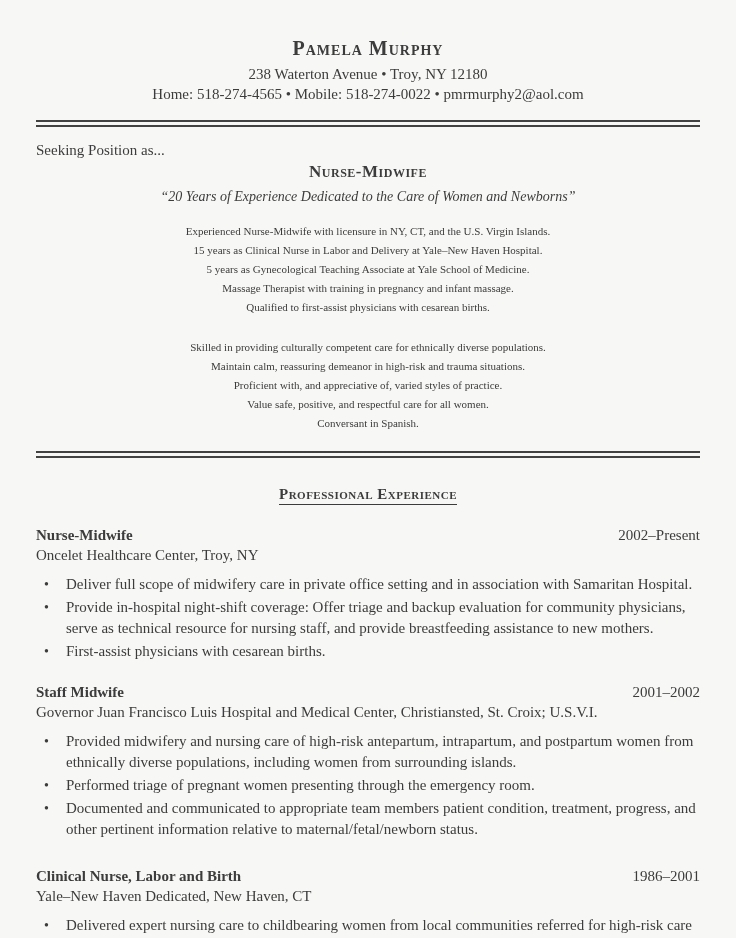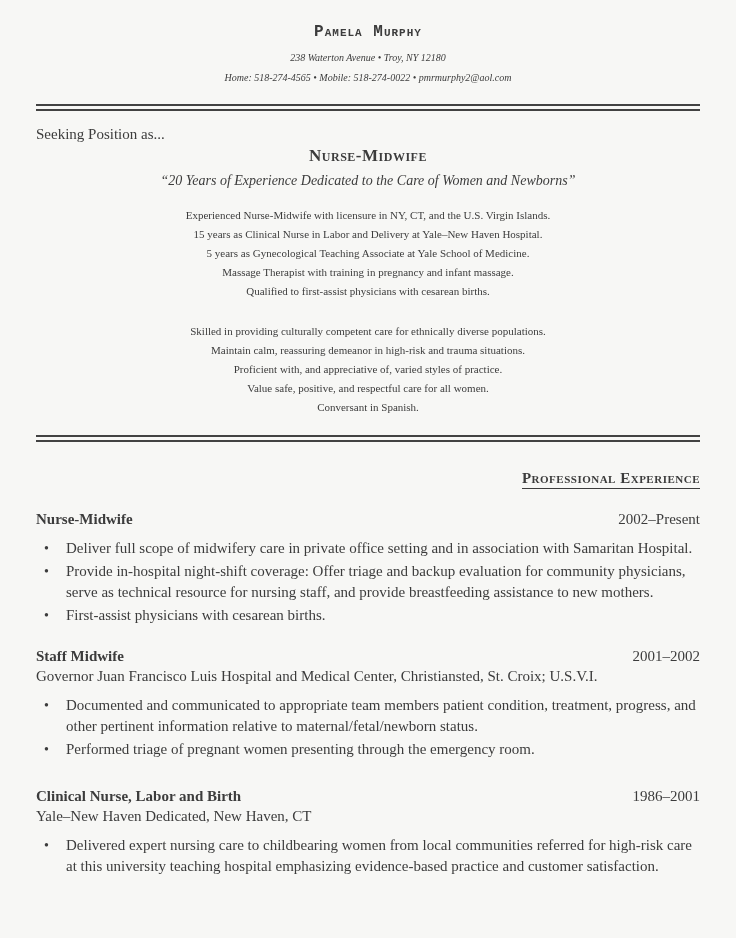--- a/index.html
+++ b/index.html
@@ -20,30 +20,28 @@
     width: 736px;
     height: 938px;
     padding: 12px 36px 20px 36px;
   }
   .center { text-align: center; }
 
   
   .name {
     font-variant: small-caps;
     font-weight: bold;
-    font-size: 16px;
+    font-size: 20px;
     letter-spacing: 1px;
     line-height: 28px;
-    margin-top: 6px;
-    font-family: Liberation Mono, monospace;
+    margin-top: 22px;
   }
   .addr-line, .contact-line {
-    font-size: 10px;
+    font-size: 15px;
     line-height: 20px;
-    font-style: italic;
   }
   .addr-line { margin-top: 2px; }
 
   
   .double-rule {
     height: 3px;
     border-top: 2px solid #424242;
     border-bottom: 2px solid #424242;
     margin-top: 16px;
   }
@@ -67,21 +65,21 @@
     margin-top: 7px;
   }
   .summary-block { margin-top: 17px; }
   .summary-block.secondary { margin-top: 21px; }
   .summary-line {
     font-size: 11px;
     line-height: 19px;
   }
 
   
-  .section-heading-wrap { margin-top: 27px; text-align: right; }
+  .section-heading-wrap { margin-top: 27px; }
   .section-heading {
     display: inline-block;
     font-variant: small-caps;
     font-weight: bold;
     font-size: 15px;
     letter-spacing: 0.5px;
     border-bottom: 1px solid #3c3c3c;
     padding-bottom: 1px;
   }
   .job { margin-top: 20px; }
@@ -159,36 +157,38 @@
   <div>
     <div class="section-heading-wrap center">
       <span class="section-heading">Professional Experience</span>
     </div>
 
     <div class="job">
       <div class="job-title-row">
         <span class="job-title">Nurse-Midwife</span>
         <span class="job-dates">2002–Present</span>
       </div>
+      <div class="job-org">Oncelet Healthcare Center, Troy, NY</div>
       <ul class="bullets">
         <li>Deliver full scope of midwifery care in private office setting and in association with Samaritan Hospital.</li>
         <li>Provide in-hospital night-shift coverage: Offer triage and backup evaluation for community physicians, serve as technical resource for nursing staff, and provide breastfeeding assistance to new mothers.</li>
         <li>First-assist physicians with cesarean births.</li>
       </ul>
     </div>
 
     <div class="job">
       <div class="job-title-row">
         <span class="job-title">Staff Midwife</span>
         <span class="job-dates">2001–2002</span>
       </div>
       <div class="job-org">Governor Juan Francisco Luis Hospital and Medical Center, Christiansted, St. Croix; U.S.V.I.</div>
       <ul class="bullets">
+        <li>Provided midwifery and nursing care of high-risk antepartum, intrapartum, and postpartum women from ethnically diverse populations, including women from surrounding islands.</li>
+        <li>Performed triage of pregnant women presenting through the emergency room.</li>
         <li>Documented and communicated to appropriate team members patient condition, treatment, progress, and other pertinent information relative to maternal/fetal/newborn status.</li>
-        <li>Performed triage of pregnant women presenting through the emergency room.</li>
       </ul>
     </div>
 
     <div class="job third">
       <div class="job-title-row">
         <span class="job-title">Clinical Nurse, Labor and Birth</span>
         <span class="job-dates">1986–2001</span>
       </div>
       <div class="job-org">Yale–New Haven Dedicated, New Haven, CT</div>
       <ul class="bullets">

